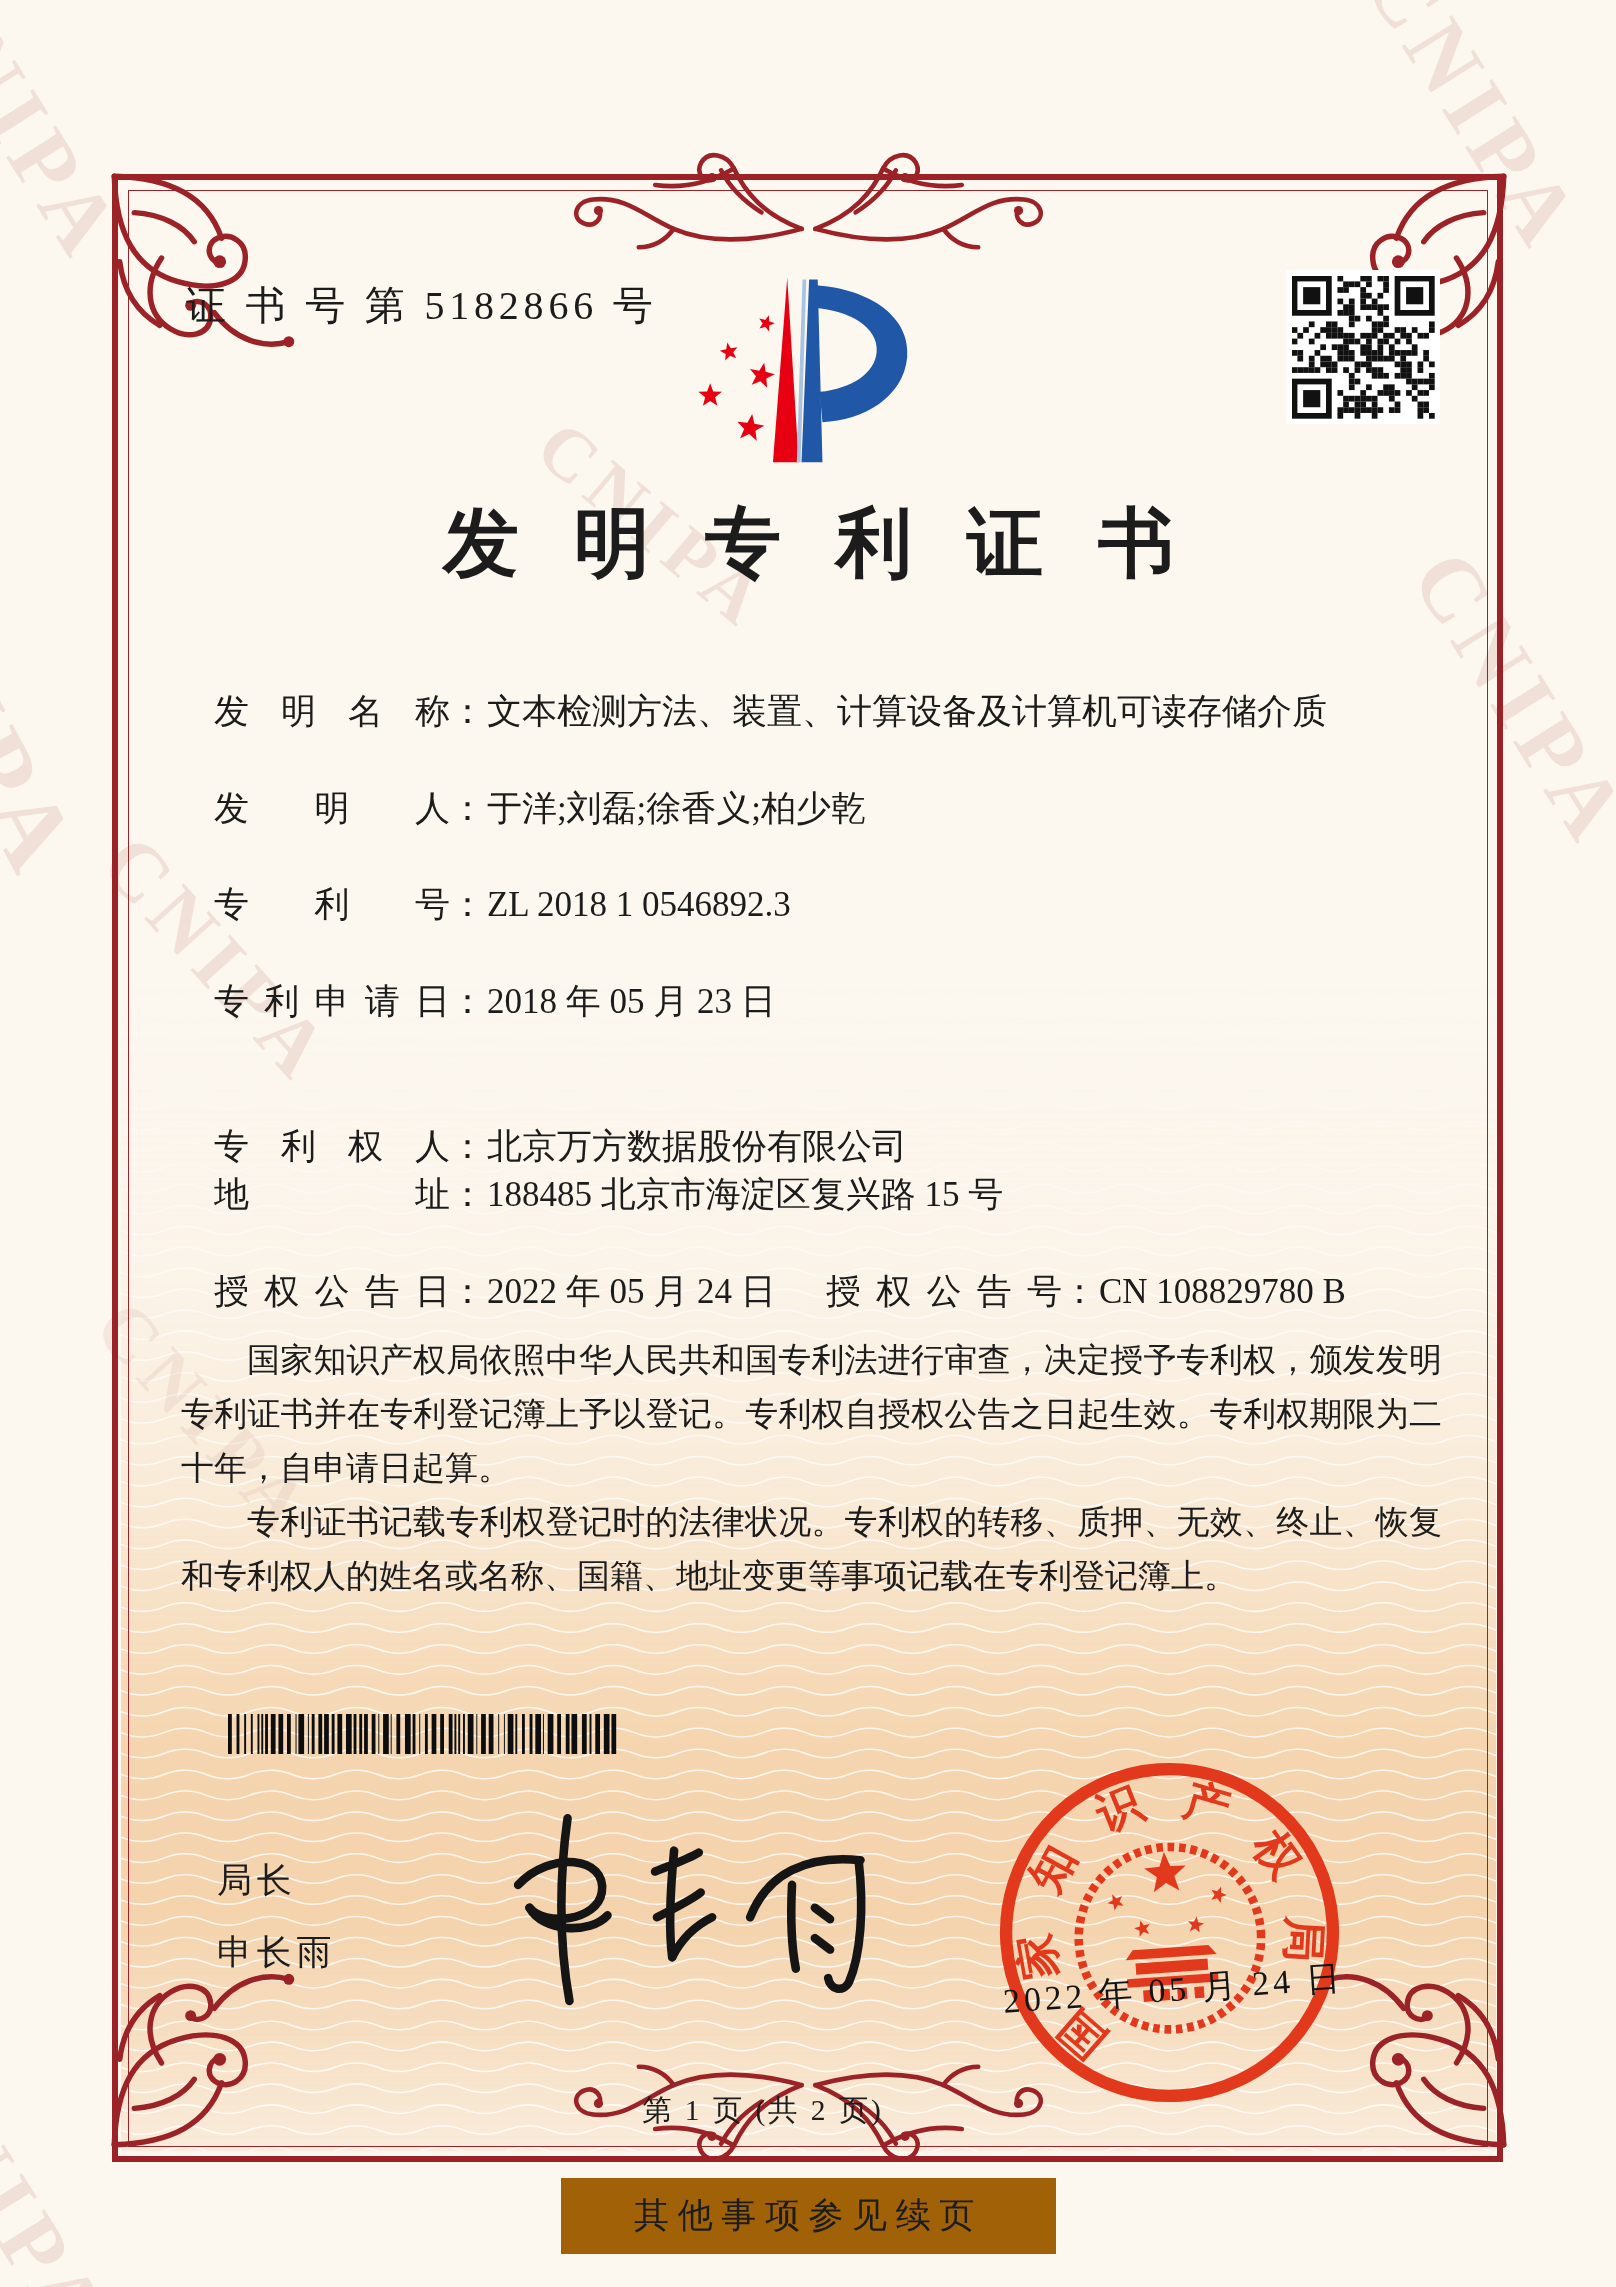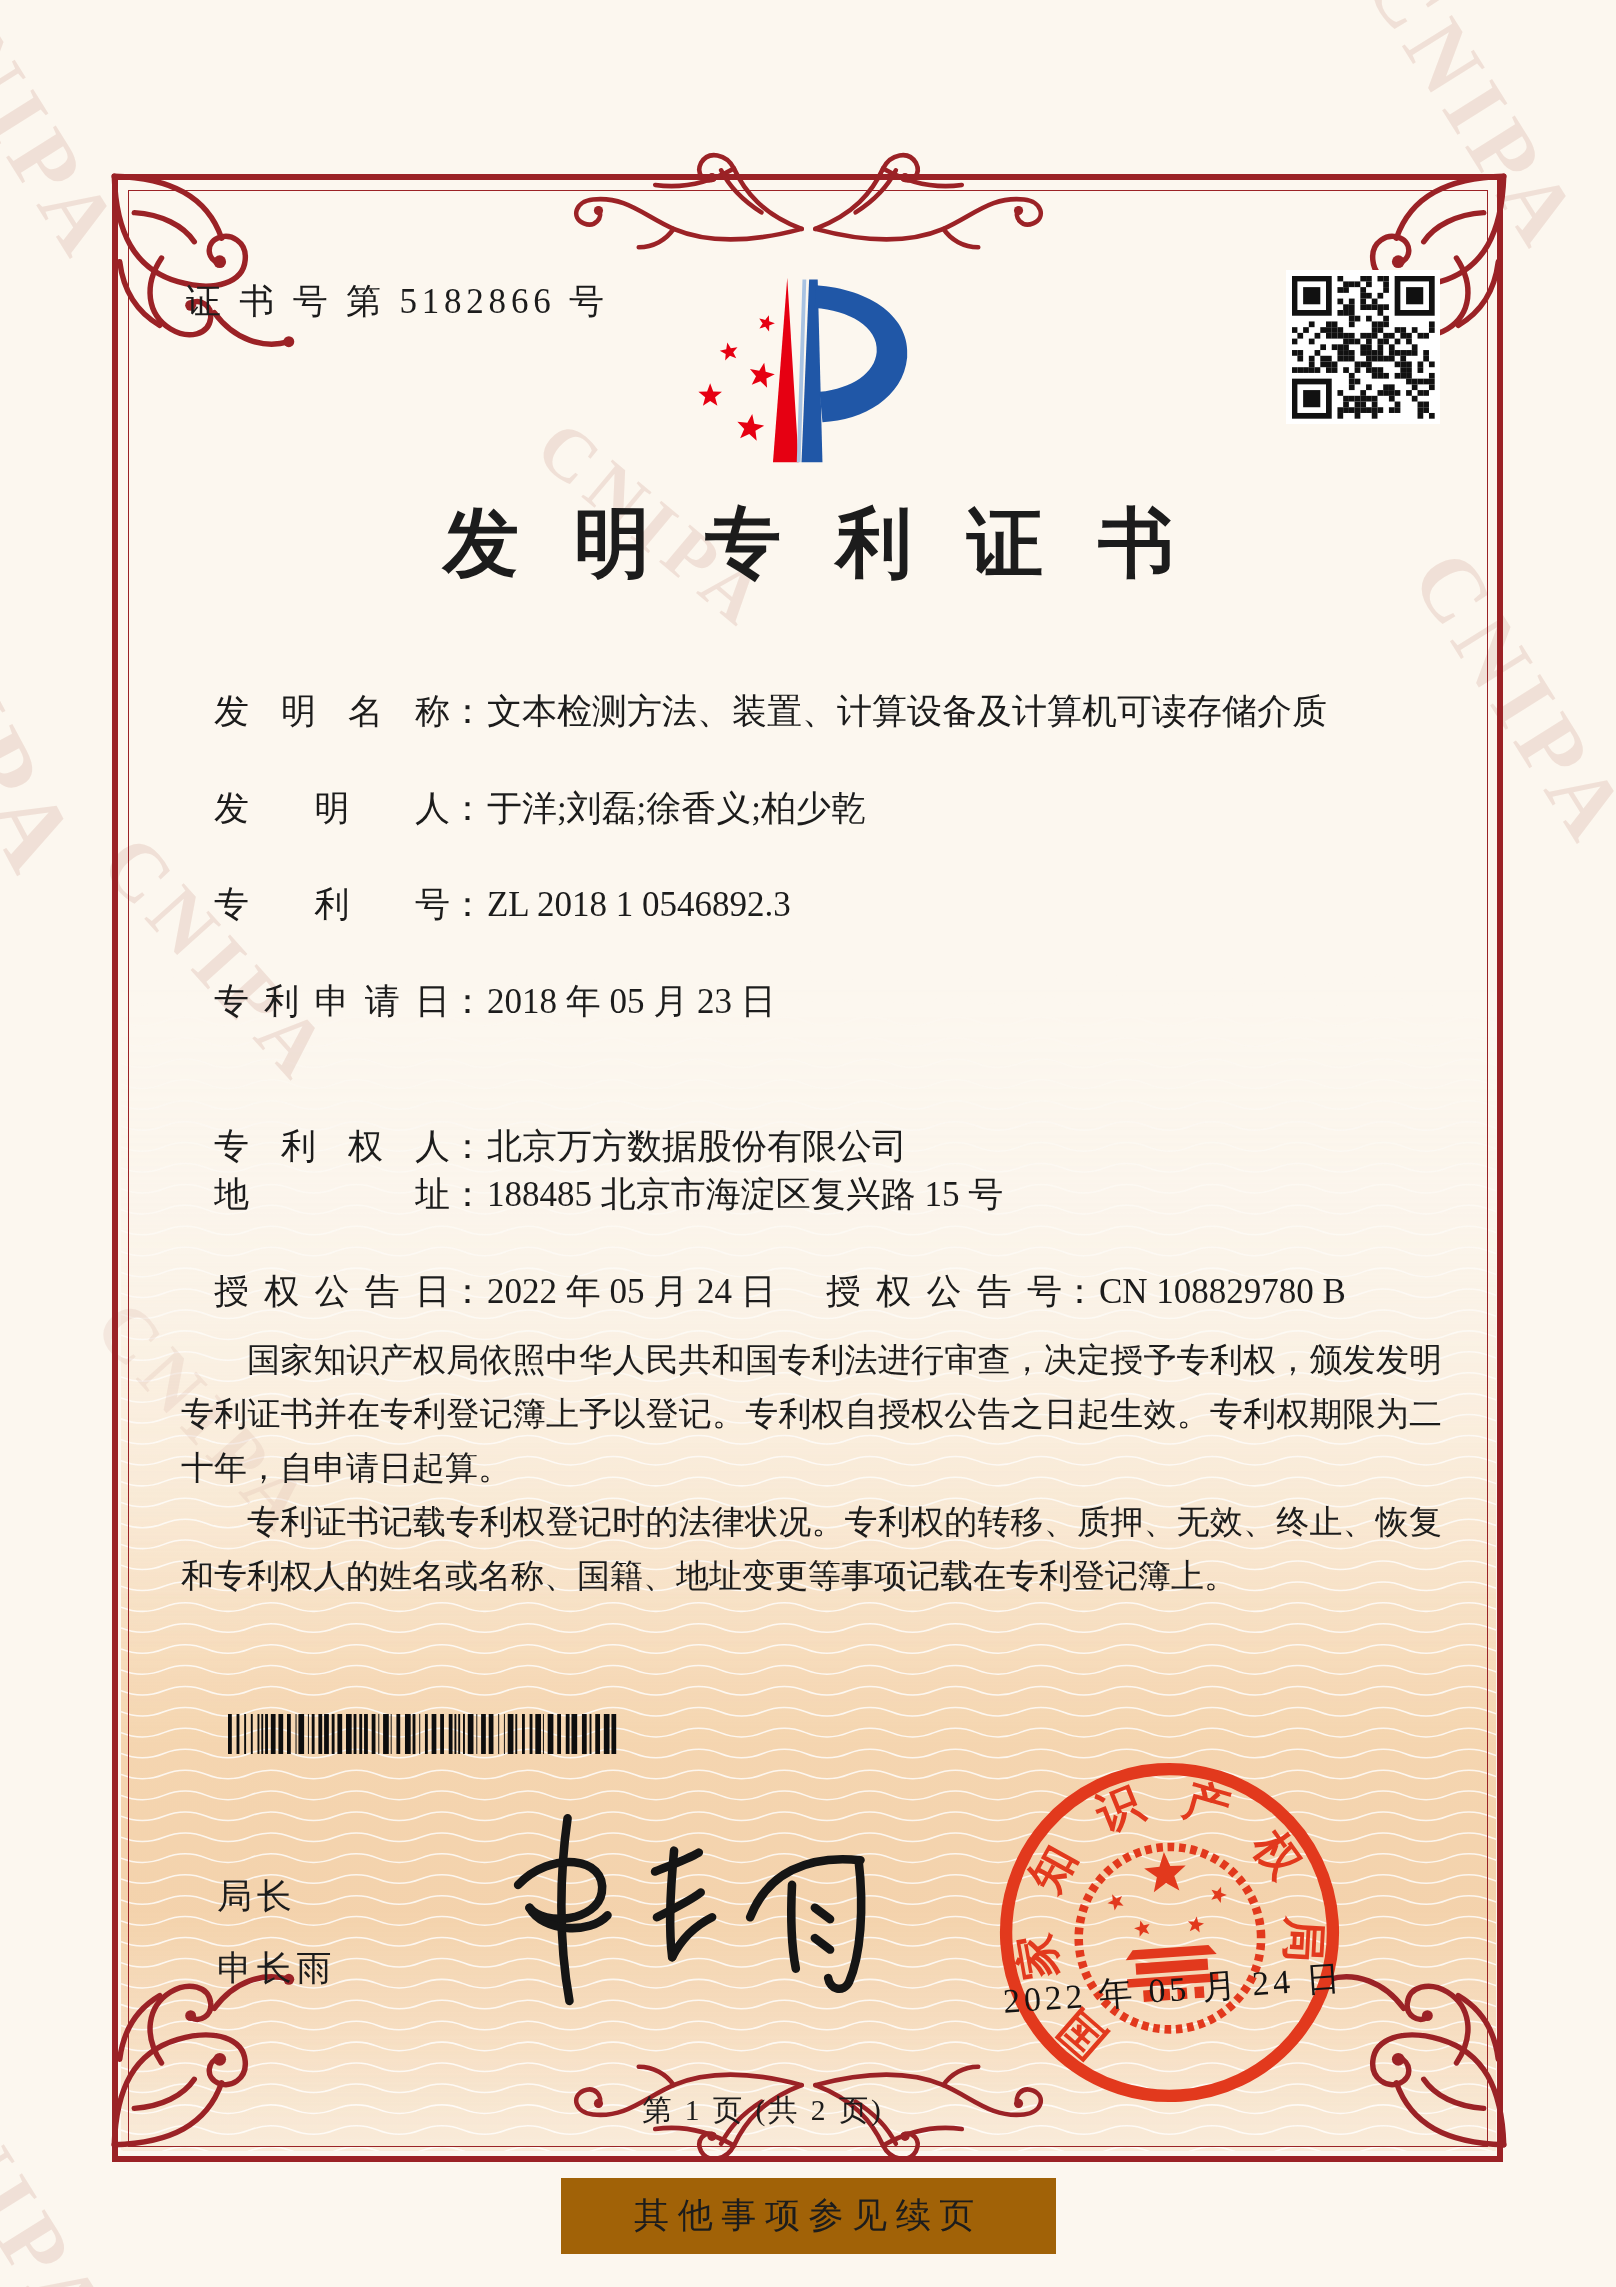--- a/index.html
+++ b/index.html
@@ -35,21 +35,21 @@
   .frame-outer{
     position:absolute;left:112px;top:174px;width:1379px;height:1976px;
     border:6.7px solid #9b2226;z-index:2;
   }
   .frame-inner{
     position:absolute;left:9.5px;top:9.5px;right:9.5px;bottom:9.5px;
     border:1.9px solid #9b2226;
   }
   .ornament{position:absolute;z-index:3;pointer-events:none;}
   
-  .cert-no{position:absolute;left:186px;top:278px;font-size:35px;letter-spacing:4.8px;z-index:4;}
+  .cert-no{position:absolute;left:186px;top:278px;font-size:40px;letter-spacing:4.8px;z-index:4;}
   #logo{position:absolute;left:654px;top:251px;z-index:4;}
   #qr{position:absolute;left:1286px;top:270px;background:#fff;padding:5.7px;z-index:4;}
   
   .title{
     position:absolute;left:27.6px;top:493px;width:1617px;text-align:center;
     font-size:76px;font-weight:bold;letter-spacing:55px;z-index:4;
   }
   
   .field-row{position:absolute;left:214px;width:1274px;font-size:35px;line-height:44px;z-index:4;white-space:nowrap;}
   .f-label{display:inline-block;width:236px;text-align:justify;text-align-last:justify;vertical-align:top;}
@@ -61,21 +61,20 @@
     position:absolute;left:181px;top:1333px;width:1261px;font-size:33px;line-height:54px;
     text-align:justify;z-index:4;
   }
   .paras p{margin:0;text-indent:2em;}
   
   #barcode{position:absolute;left:228px;top:1714px;z-index:4;}
   
   .sig-label{
     position:absolute;left:217px;font-size:35px;letter-spacing:4.8px;z-index:4;
     font-family:"Liberation Sans","DejaVu Sans",sans-serif;
-    margin-top:16px;
   }
   #autograph{position:absolute;left:476px;top:1805px;z-index:4;}
   
   #seal{position:absolute;left:989px;top:1752px;width:361px;height:361px;z-index:5;transform:rotate(-4deg);}
   .seal-char{
     position:absolute;font-size:45px;font-weight:bold;color:#e2391d;
     font-family:"Liberation Sans","DejaVu Sans",sans-serif;line-height:1;
   }
   #seal-date{
     position:absolute;left:0;top:215px;width:361px;text-align:center;color:#141414;

